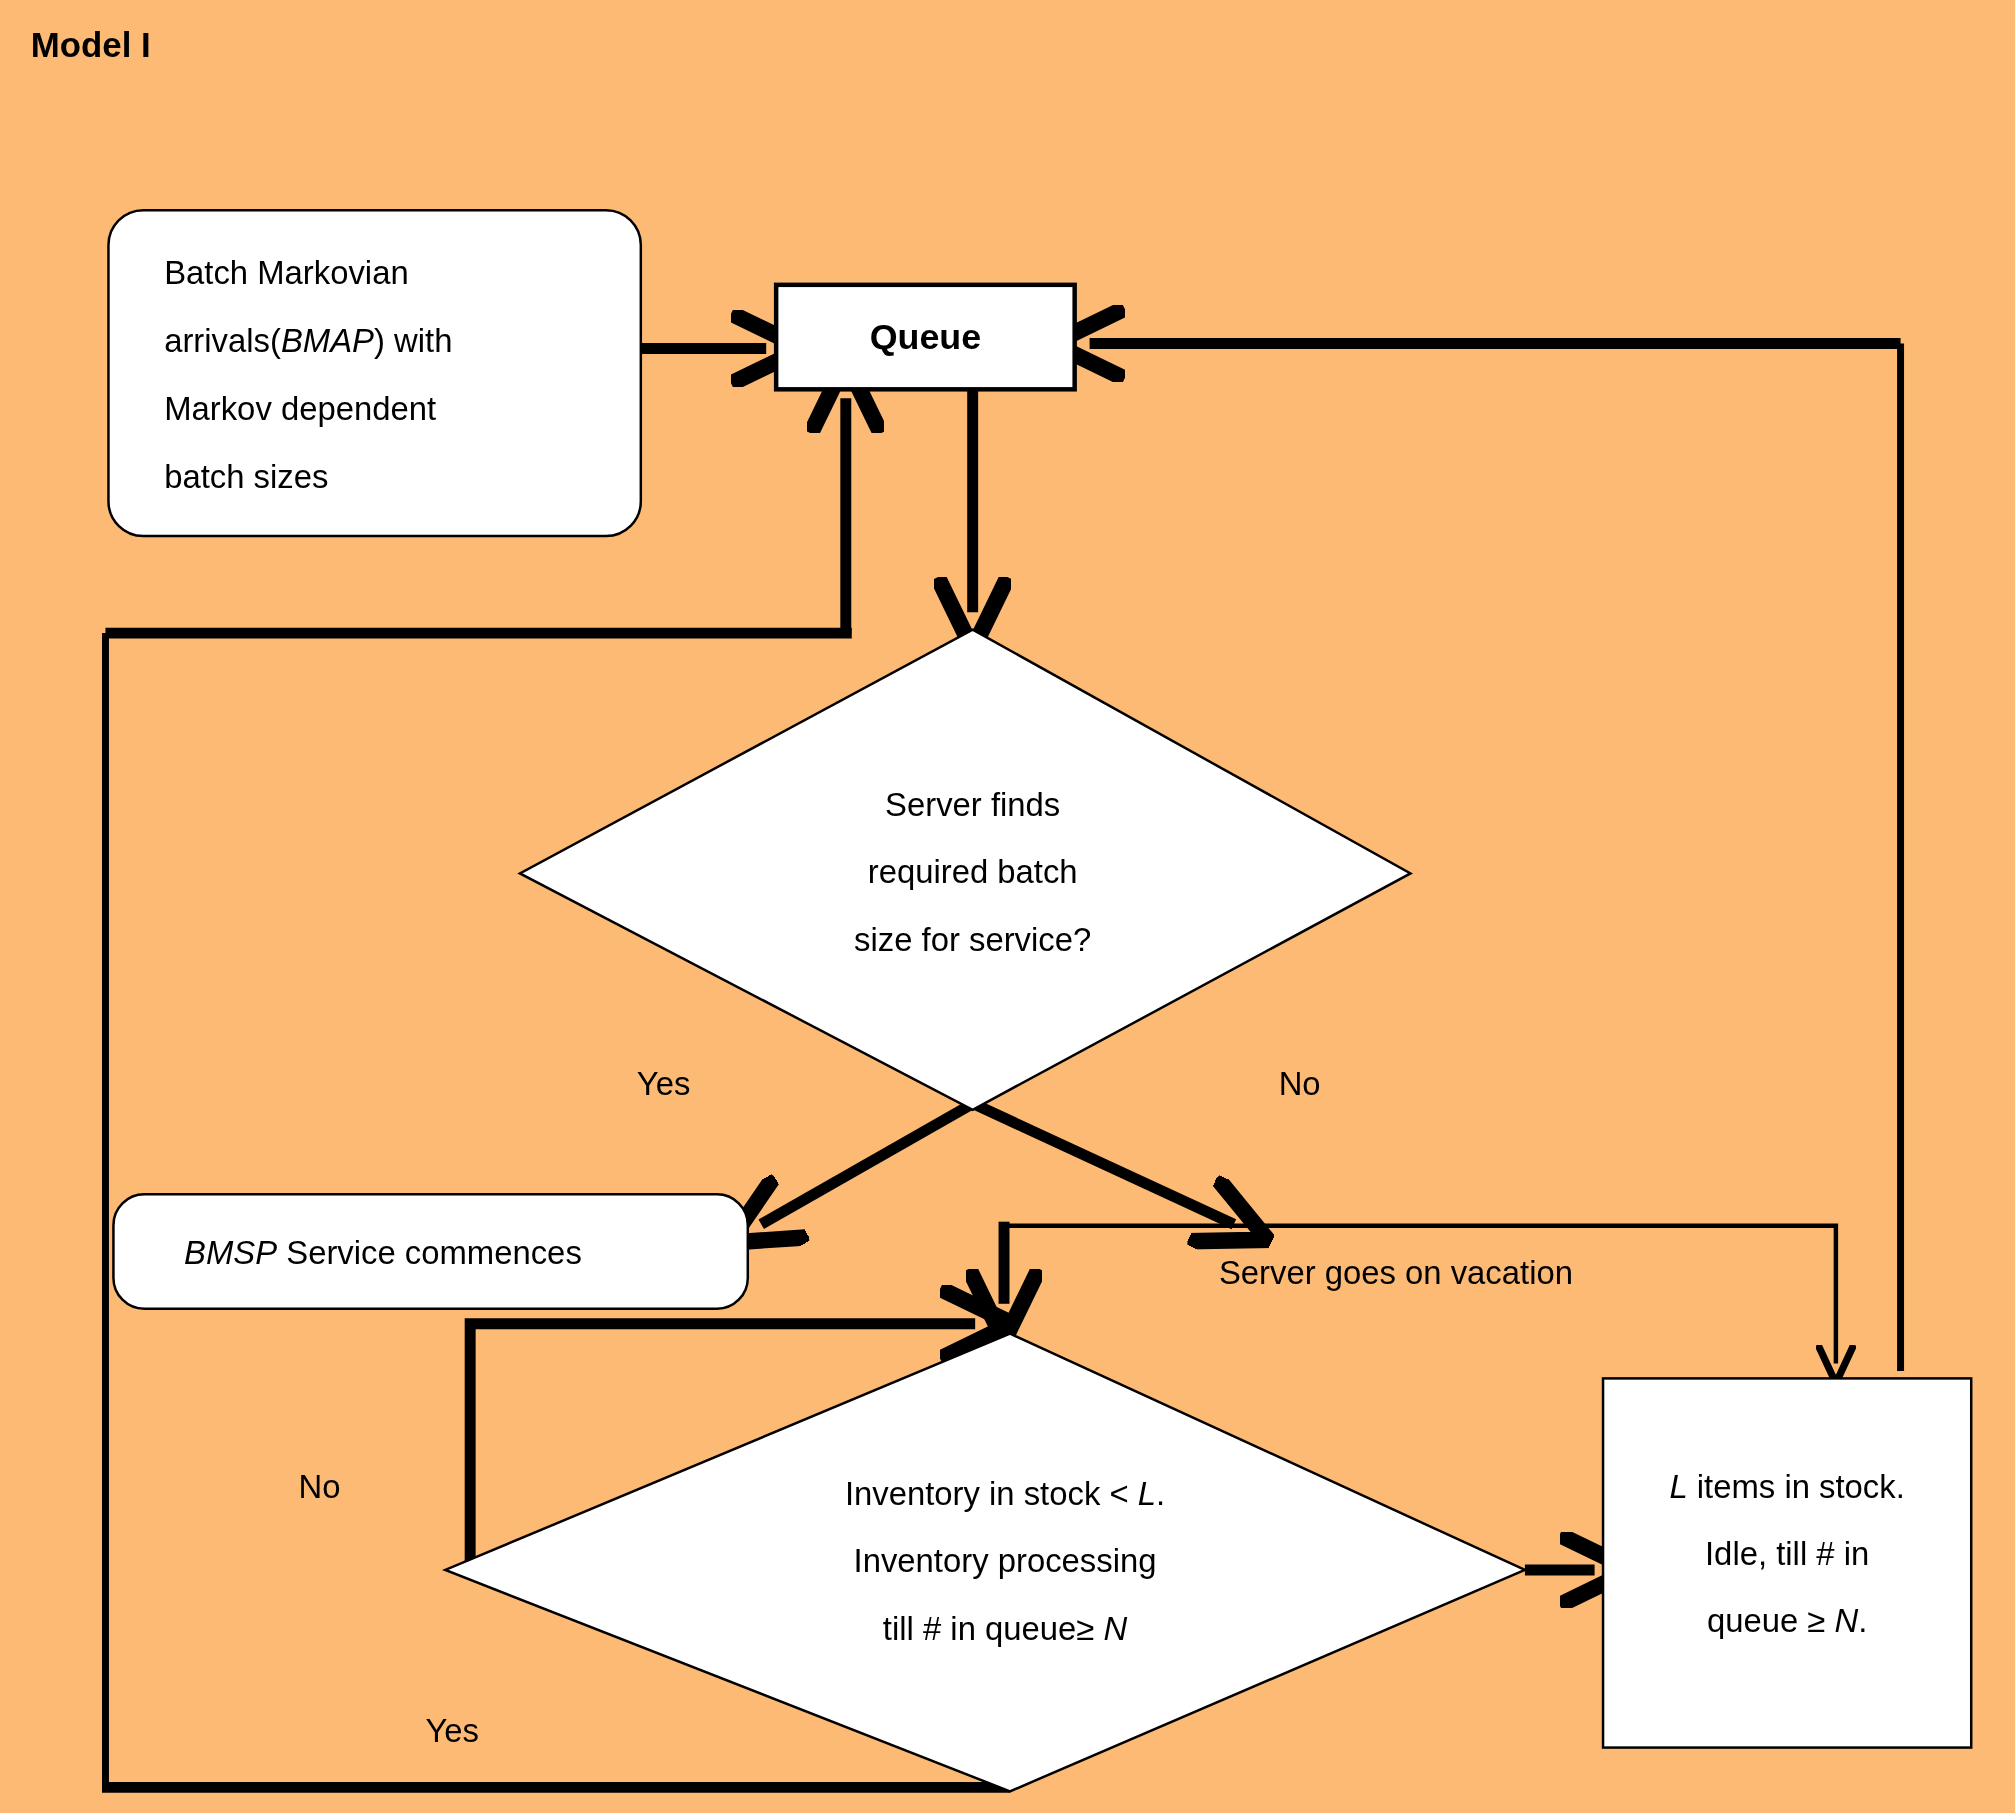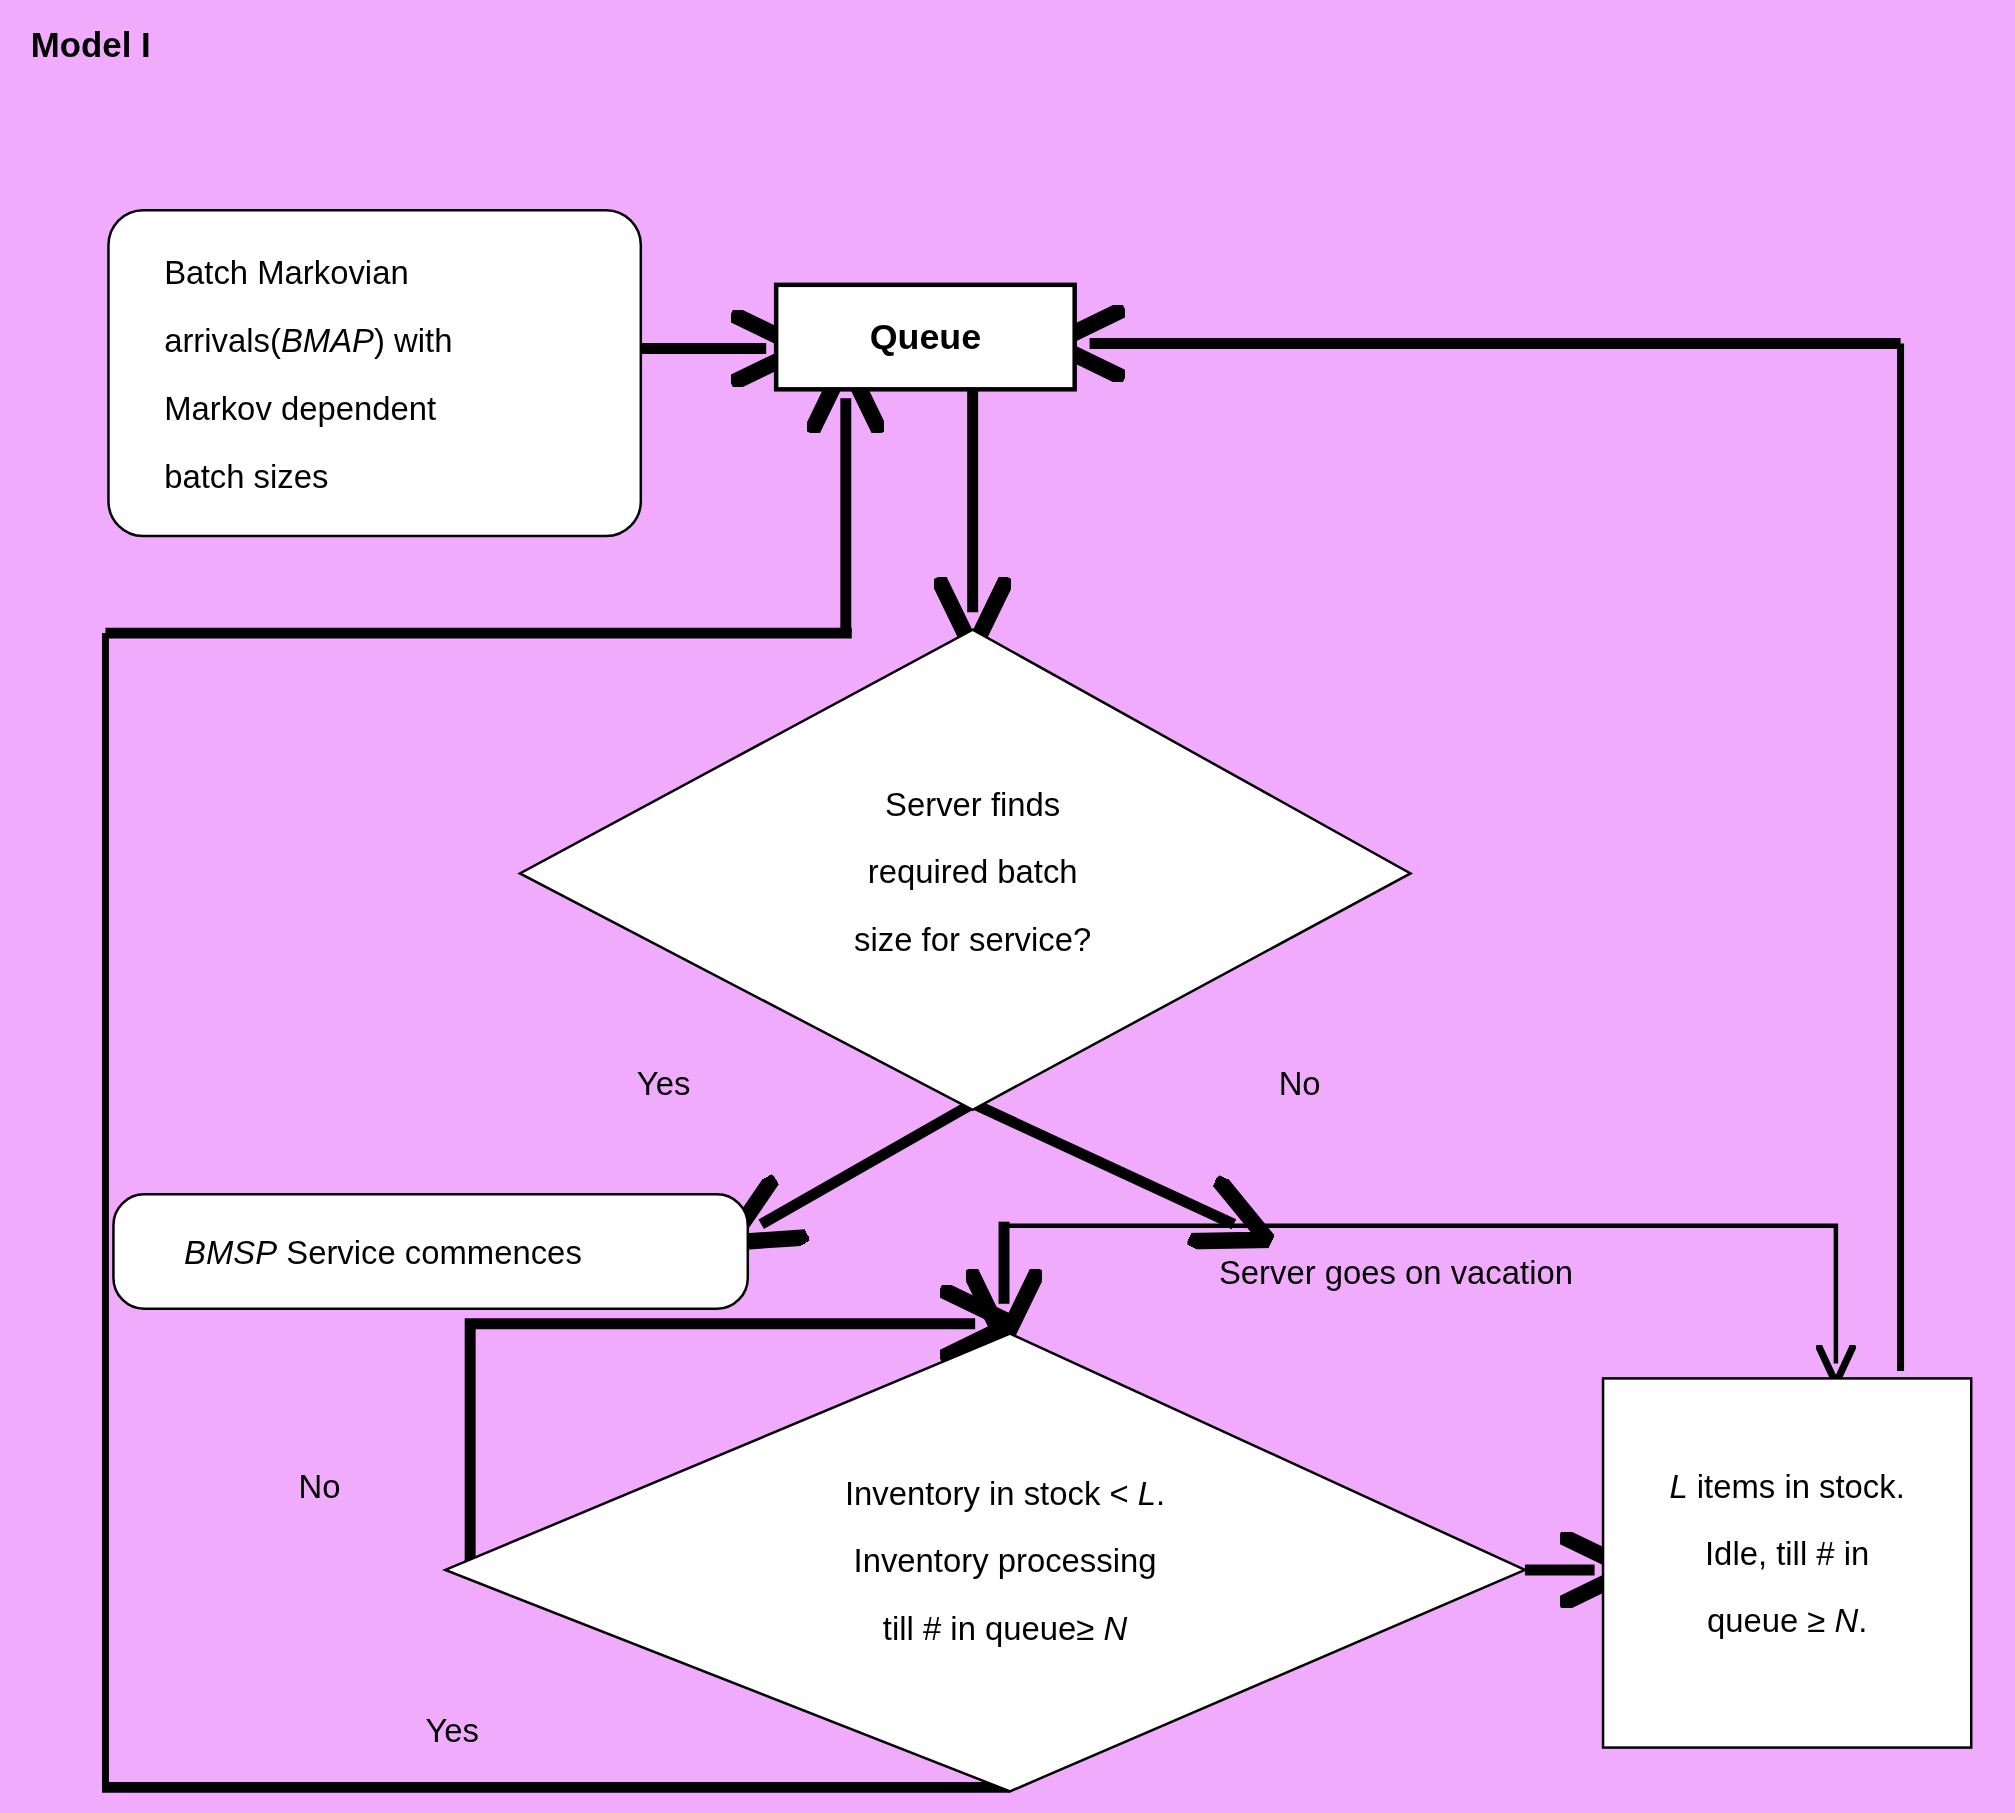--- a/index.html
+++ b/index.html
@@ -1,17 +1,17 @@
 <!DOCTYPE html>
 <html style="font-size:8px"><head>
 <meta charset="utf-8">
 <style>
   html,body{margin:0;padding:0;background:#ffffff;}
   body{width:2015px;height:1814px;overflow:hidden;font-family:"Liberation Sans",sans-serif;}
-  #stage{position:relative;width:2015px;height:1814px;background:#f0abfc;}
+  #stage{position:relative;width:2015px;height:1814px;background:#fdba74;}
   #flow{position:absolute;left:0;top:0;width:2015px;height:1814px;}
   .ttl{font-family:"Liberation Sans",sans-serif;font-weight:bold;font-size:70px;fill:#000;}
   .bodytxt{font-family:"Liberation Sans",sans-serif;font-size:66px;fill:#000;}
   .bodytxt-it{font-family:"Liberation Sans",sans-serif;font-size:66px;fill:#000;font-style:italic;}
   .queuetxt{font-family:"Liberation Sans",sans-serif;font-weight:bold;font-size:72px;fill:#000;}
   .lbl{font-family:"Liberation Sans",sans-serif;font-size:66px;fill:#000;}
   .shape{fill:#ffffff;stroke:#000000;stroke-width:5;}
   .shape-thick{fill:#ffffff;stroke:#000000;stroke-width:9;}
   .conn-thin{fill:none;stroke:#000000;stroke-width:9;}
   .conn-thick{fill:none;stroke:#000000;stroke-width:22;}

